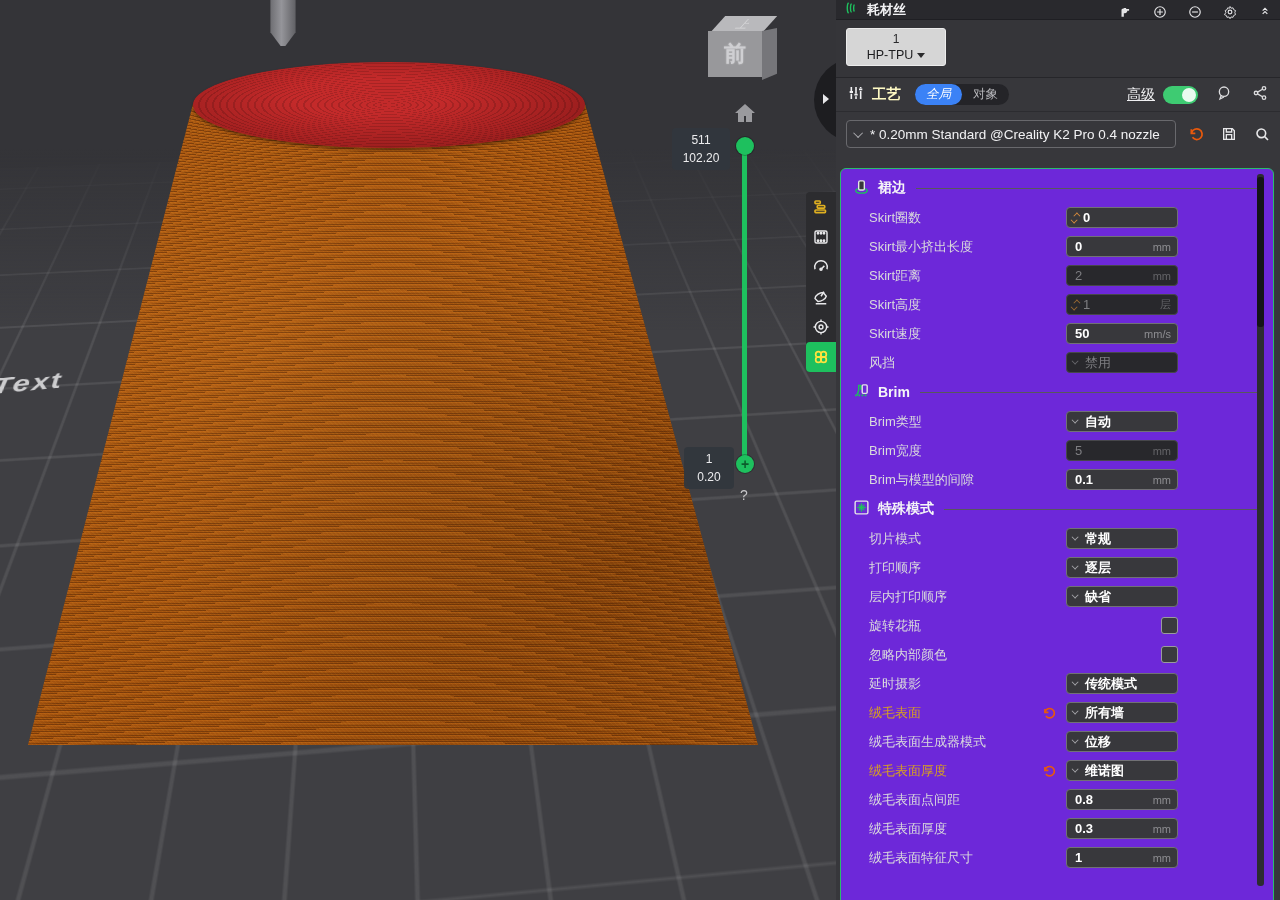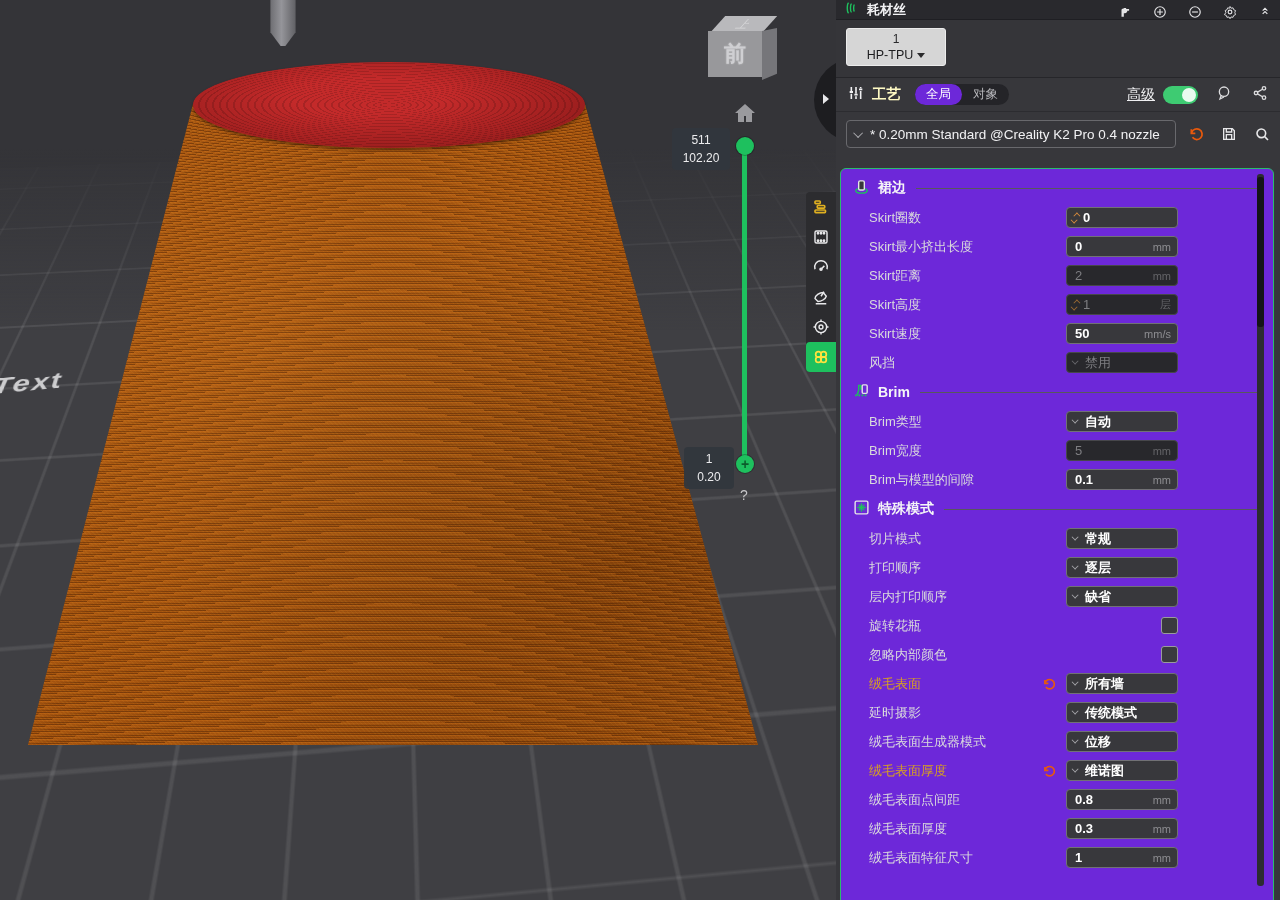--- a/index.html
+++ b/index.html
@@ -127,21 +127,21 @@
     display:flex; flex-direction:column; align-items:center; justify-content:center; line-height:16px; }
   .mat-slot { color:#2a2a2c; font-size:12px; }
   .mat-name { color:#1d1d1f; font-size:12.5px; display:flex; align-items:center; gap:4px; }
   .mat-name .tri { width:0; height:0; border-top:5px solid #2a2a2c; border-left:4px solid transparent; border-right:4px solid transparent; }
 
   .p-process { height:34px; display:flex; align-items:center; padding:0 12px; border-bottom:1px solid #2c2c30; }
   .proc-icon { color:#f0f0f2; margin-right:8px; }
   .proc-title { color:#fef9c3; font-size:14.5px; font-weight:bold; }
   .seg { margin-left:14px; background:#242428; border-radius:11px; height:21px; display:flex; align-items:center; }
   .seg-item { font-size:12.5px; padding:0 11px; height:21px; line-height:21px; border-radius:11px; color:#b9b9bd; }
-  .seg-item.on { background:#6d28d9; color:#fff; }
+  .seg-item.on { background:#3b82f6; color:#fff;font-style:italic; }
   .adv-label { margin-left:auto; color:#f0f0f2; font-size:14px;text-decoration:underline; }
   .toggle { margin-left:8px; width:35px; height:18px; border-radius:9px; background:#3ecb72; position:relative; }
   .toggle .knob { position:absolute; right:2px; top:2px; width:14px; height:14px; border-radius:50%; background:#eafbef; }
   .proc-right-icons { display:flex; gap:20px; margin-left:18px; color:#dcdcde; }
   .proc-right-icons svg { width:16px; height:16px; }
 
   .p-profile { height:44px; display:flex; align-items:center; padding:0 10px; }
   .profile-select { width:358px; height:28px; border:1px solid #69696d; border-radius:4px; background:#37373b;
     display:flex; align-items:center; padding:0 9px; gap:7px; color:#a9a9ad; }
   .profile-text { color:#f2f2f4; font-size:13.5px; white-space:nowrap; overflow:hidden; }
@@ -562,44 +562,44 @@
           </div>
           <div class="row">
             <span class="row-label">旋转花瓶</span>
             <span class="checkbox"></span>
           </div>
           <div class="row">
             <span class="row-label">忽略内部颜色</span>
             <span class="checkbox"></span>
           </div>
           <div class="row">
+            <span class="row-label">延时摄影</span>
+            <div class="ctl">
+              <span class="lead">
+                <span class="chev down sm"></span>
+              </span>
+              <span class="cval">传统模式</span>
+            </div>
+          </div>
+          <div class="row">
             <span class="row-label modified">绒毛表面</span>
             <span class="row-reset">
               <svg viewBox="0 0 24 24" fill="none" stroke="currentColor" stroke-width="2.8">
                 <path d="M5 5v6h6"></path>
                 <path d="M5.5 10a8 8 0 1 1 1.2 7"></path>
               </svg>
             </span>
             <div class="ctl">
               <span class="lead">
                 <span class="chev down sm"></span>
               </span>
               <span class="cval">所有墙</span>
             </div>
           </div>
           <div class="row">
-            <span class="row-label">延时摄影</span>
-            <div class="ctl">
-              <span class="lead">
-                <span class="chev down sm"></span>
-              </span>
-              <span class="cval">传统模式</span>
-            </div>
-          </div>
-          <div class="row">
             <span class="row-label">绒毛表面生成器模式</span>
             <div class="ctl">
               <span class="lead">
                 <span class="chev down sm"></span>
               </span>
               <span class="cval">位移</span>
             </div>
           </div>
           <div class="row">
             <span class="row-label modified">绒毛表面厚度</span>

